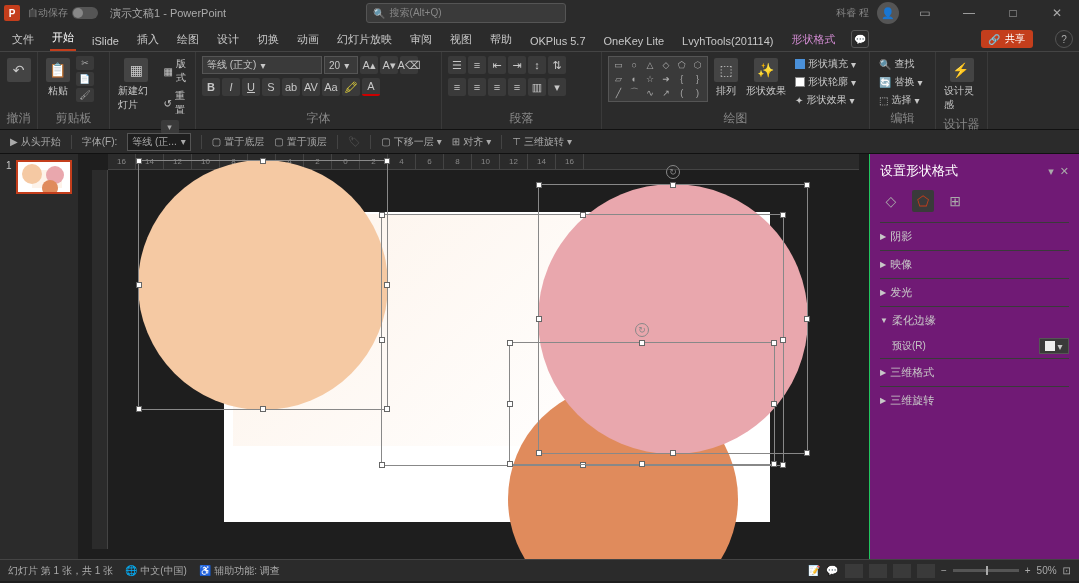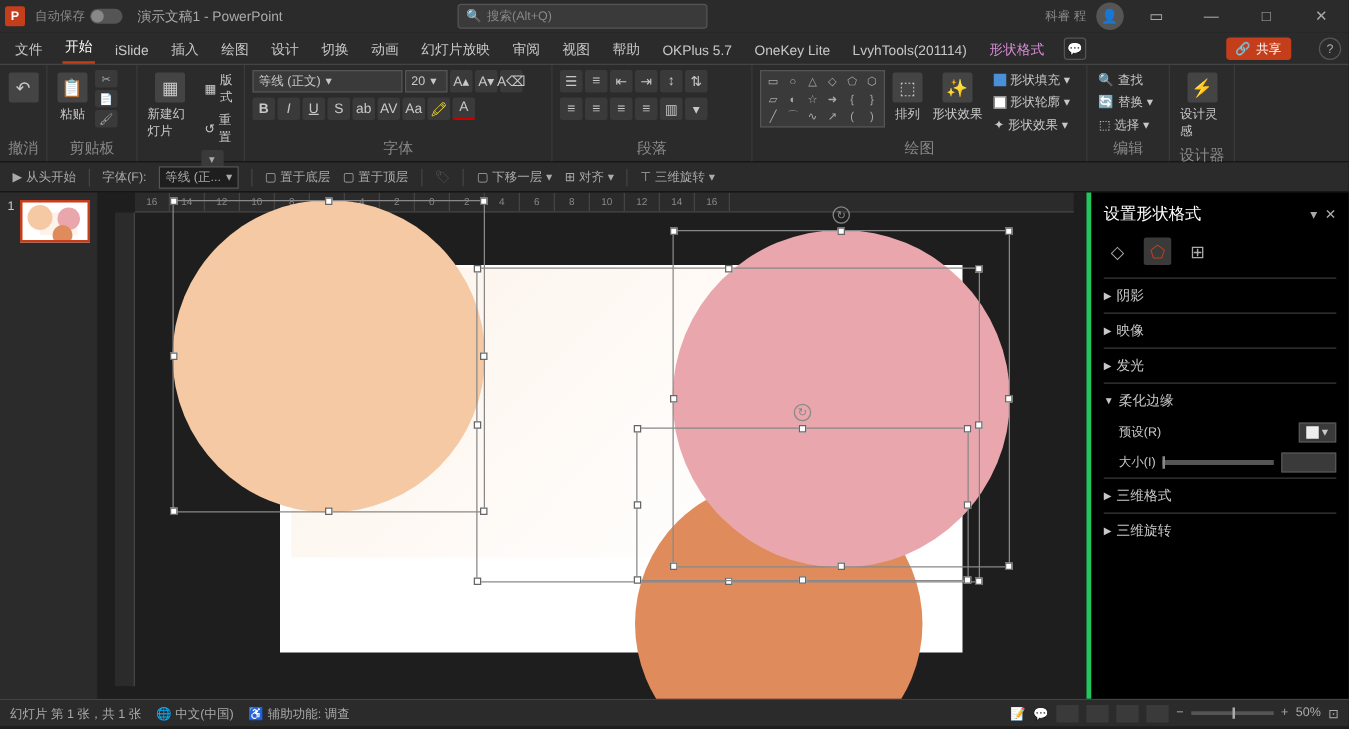--- a/index.html
+++ b/index.html
@@ -61,21 +61,21 @@
 .ruler-v { position:absolute; top:16px; left:14px; width:16px; bottom:10px; background:#2b2b2b; border-right:1px solid #444; display:flex; flex-direction:column; font-size:8px; color:#888; writing-mode:vertical-rl; }
 .slide { position:absolute; left:146px; top:58px; width:546px; height:310px; background:#fff; }
 .circle1 { position:absolute; left:60px; top:6px; width:250px; height:250px; background:#f5c9a3; border-radius:50%; }
 .rect1 { position:absolute; left:155px; top:60px; width:390px; height:232px; background:linear-gradient(135deg,#fdf3ea 0%,#fff 100%); }
 .circle2 { position:absolute; left:460px; top:30px; width:270px; height:270px; background:#e9a7ad; border-radius:50%; }
 .circle3 { position:absolute; left:430px; top:230px; width:230px; height:230px; background:#e08b5c; border-radius:50%; }
 .sel-box { position:absolute; border:1px solid #888; }
 .sel-box .h { position:absolute; width:6px; height:6px; background:#fff; border:1px solid #666; transform:translate(-50%,-50%); }
 .rot-handle { position:absolute; left:50%; top:-20px; transform:translateX(-50%); width:14px; height:14px; border:1px solid #888; border-radius:50%; color:#888; font-size:9px; display:flex; align-items:center; justify-content:center; }
 
-.sidepane { width:210px; background:#000000; border-left:4px solid #22c55e; padding:8px 10px; overflow:auto; }
+.sidepane { width:210px; background:#701a75; border-left:1px solid #22c55e; padding:8px 10px; overflow:auto; }
 .sp-head { display:flex; align-items:center; justify-content:space-between; }
 .sp-title { font-size:13px; color:#fff; }
 .sp-close { display:flex; gap:6px; color:#aaa; }
 .sp-tabs { display:flex; gap:14px; font-size:11px; margin-top:8px; }
 .sp-tab { padding-bottom:4px; }
 .sp-tab.active { border-bottom:2px solid #c43e1c; color:#fff; }
 .sp-icons { display:flex; gap:10px; margin:10px 0; }
 .sp-ico { width:22px; height:22px; display:flex; align-items:center; justify-content:center; color:#aaa; font-size:14px; }
 .sp-ico.active { color:#c43e1c; background:#3a3a3a; border-radius:2px; }
 .sp-section { padding:6px 0; border-top:1px solid #3a3a3a; font-size:11px; color:#c8c8c8; display:flex; align-items:center; gap:4px; }
@@ -408,25 +408,20 @@
         <span>发光</span>
       </div>
     <div class="sp-section">
         <span class="arrow">▼</span>
         <span>柔化边缘</span>
       </div>
     <div class="sp-field">
       <span>预设(R)</span>
       <div class="sp-preset"><div class="sq"></div>▾</div>
     </div>
-    <div class="sp-field">
-      <span>大小(I)</span>
-      <div class="slider"></div>
-      <div class="spin"></div>
-    </div>
     <div class="sp-section">
         <span class="arrow">▶</span>
         <span>三维格式</span>
       </div>
     <div class="sp-section">
         <span class="arrow">▶</span>
         <span>三维旋转</span>
       </div>
   </div>
 </div>

